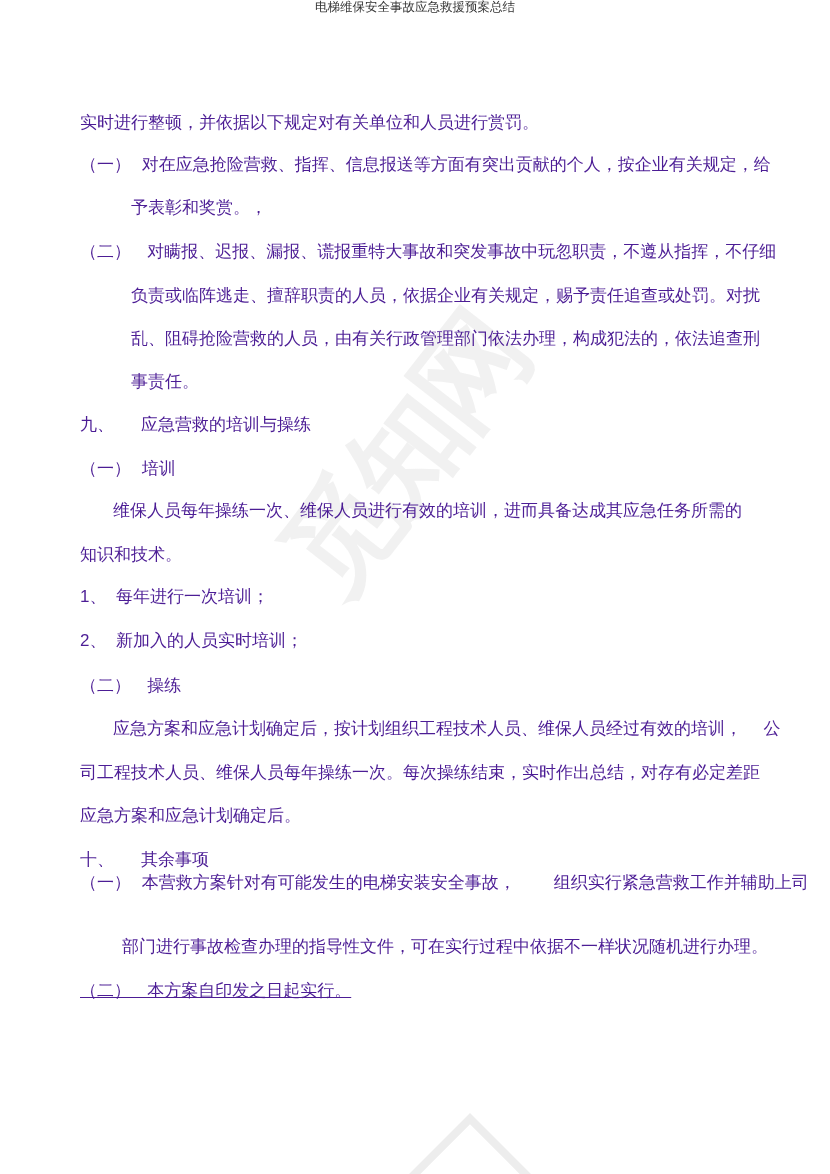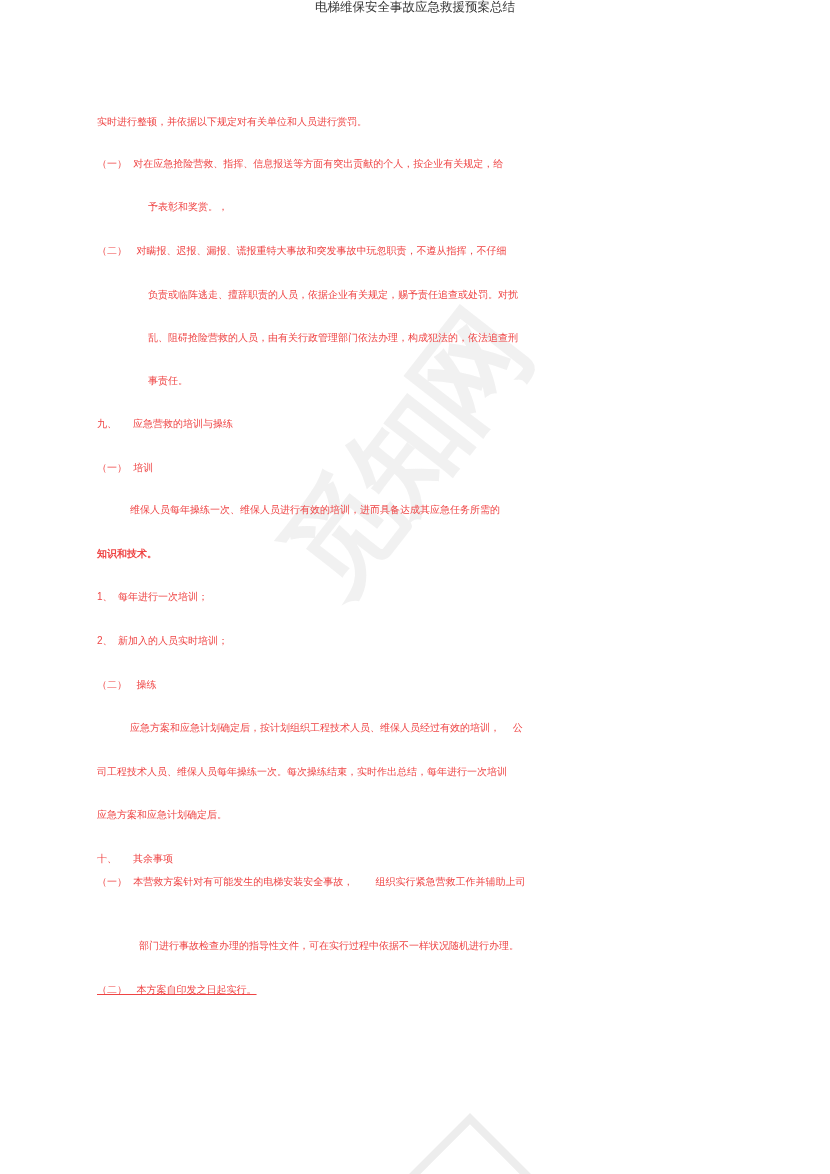--- a/index.html
+++ b/index.html
@@ -21,25 +21,24 @@
       left: 0;
       width: 830px;
       text-align: center;
       font-size: 12.5px;
       color: #333;
       line-height: 14px;
       top: 0px;
     }
     .line {
       position: absolute;
-      font-size: 10px;
+      font-size: 17px;
       line-height: 20px;
       white-space: pre;
-      color: #ef4444;
-      margin-left: 17px;
+      color: #4c1d95;
     }
     .num {
       font-family: "Liberation Sans", "DejaVu Sans", sans-serif;
     }
     .watermark {
       position: absolute;
       color: #e6e6e6;
       font-family: "DejaVu Sans", sans-serif;
       font-weight: bold;
       pointer-events: none;
@@ -78,24 +77,24 @@
   <div class="line" style="left:80px; top:112px;">实时进行整顿，并依据以下规定对有关单位和人员进行赏罚。</div>
   <div class="line" style="left:80px; top:154px;">（一）  对在应急抢险营救、指挥、信息报送等方面有突出贡献的个人，按企业有关规定，给</div>
   <div class="line" style="left:131px; top:197px;">予表彰和奖赏。，</div>
   <div class="line" style="left:80px; top:241px;">（二）   对瞒报、迟报、漏报、谎报重特大事故和突发事故中玩忽职责，不遵从指挥，不仔细</div>
   <div class="line" style="left:131px; top:285px;">负责或临阵逃走、擅辞职责的人员，依据企业有关规定，赐予责任追查或处罚。对扰</div>
   <div class="line" style="left:131px; top:328px;">乱、阻碍抢险营救的人员，由有关行政管理部门依法办理，构成犯法的，依法追查刑</div>
   <div class="line" style="left:131px; top:371px;text-align:center;">事责任。</div>
   <div class="line" style="left:80px; top:414px;">九、     应急营救的培训与操练</div>
   <div class="line" style="left:80px; top:458px;">（一）  培训</div>
   <div class="line" style="left:113px; top:500px;">维保人员每年操练一次、维保人员进行有效的培训，进而具备达成其应急任务所需的</div>
-  <div class="line" style="left:80px; top:544px;font-weight:bold;">知识和技术。</div>
+  <div class="line" style="left:80px; top:544px;">知识和技术。</div>
   <div class="line num" style="left:80px; top:587px;text-align:center;">1、  每年进行一次培训；</div>
   <div class="line num" style="left:80px; top:631px;">2、  新加入的人员实时培训；</div>
   <div class="line" style="left:80px; top:675px;">（二）   操练</div>
   <div class="line" style="left:113px; top:718px;">应急方案和应急计划确定后，按计划组织工程技术人员、维保人员经过有效的培训，    公</div>
-  <div class="line" style="left:80px; top:762px;">司工程技术人员、维保人员每年操练一次。每次操练结束，实时作出总结，每年进行一次培训</div>
+  <div class="line" style="left:80px; top:762px;">司工程技术人员、维保人员每年操练一次。每次操练结束，实时作出总结，对存有必定差距</div>
   <div class="line" style="left:80px; top:805px;">应急方案和应急计划确定后。</div>
   <div class="line" style="left:80px; top:849px;">十、     其余事项</div>
   <div class="line" style="left:80px; top:872px;">（一）  本营救方案针对有可能发生的电梯安装安全事故，       组织实行紧急营救工作并辅助上司</div>
   <div class="line" style="left:122px; top:936px;">部门进行事故检查办理的指导性文件，可在实行过程中依据不一样状况随机进行办理。</div>
   <div class="line" style="left:80px; top:980px;text-decoration:underline;">（二）   本方案自印发之日起实行。</div>
 </div>
 
 </body></html>

